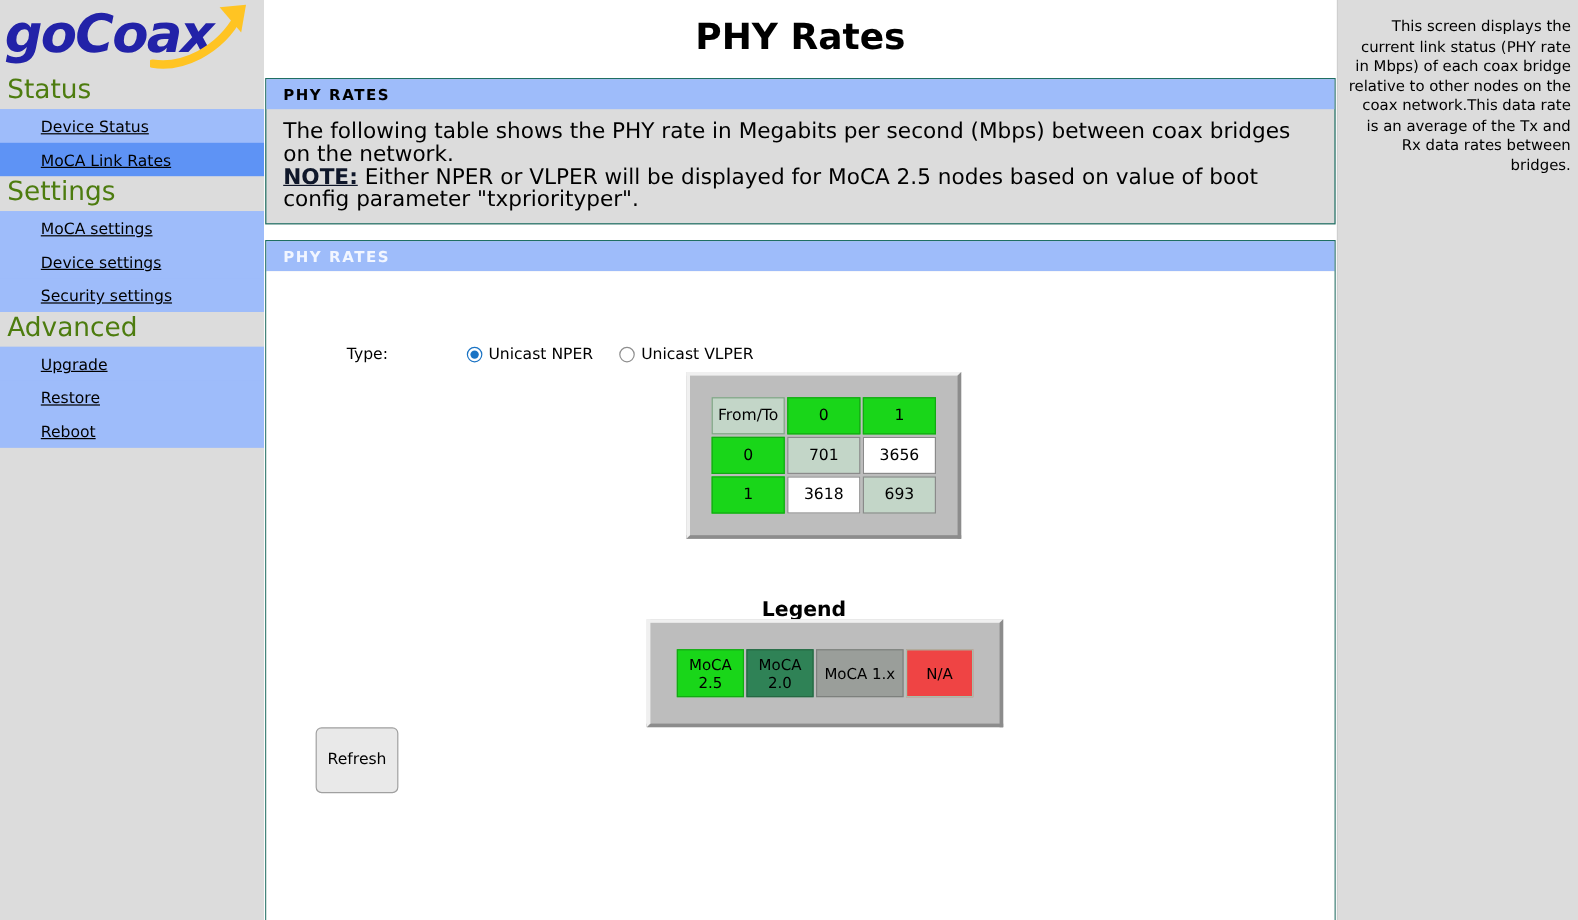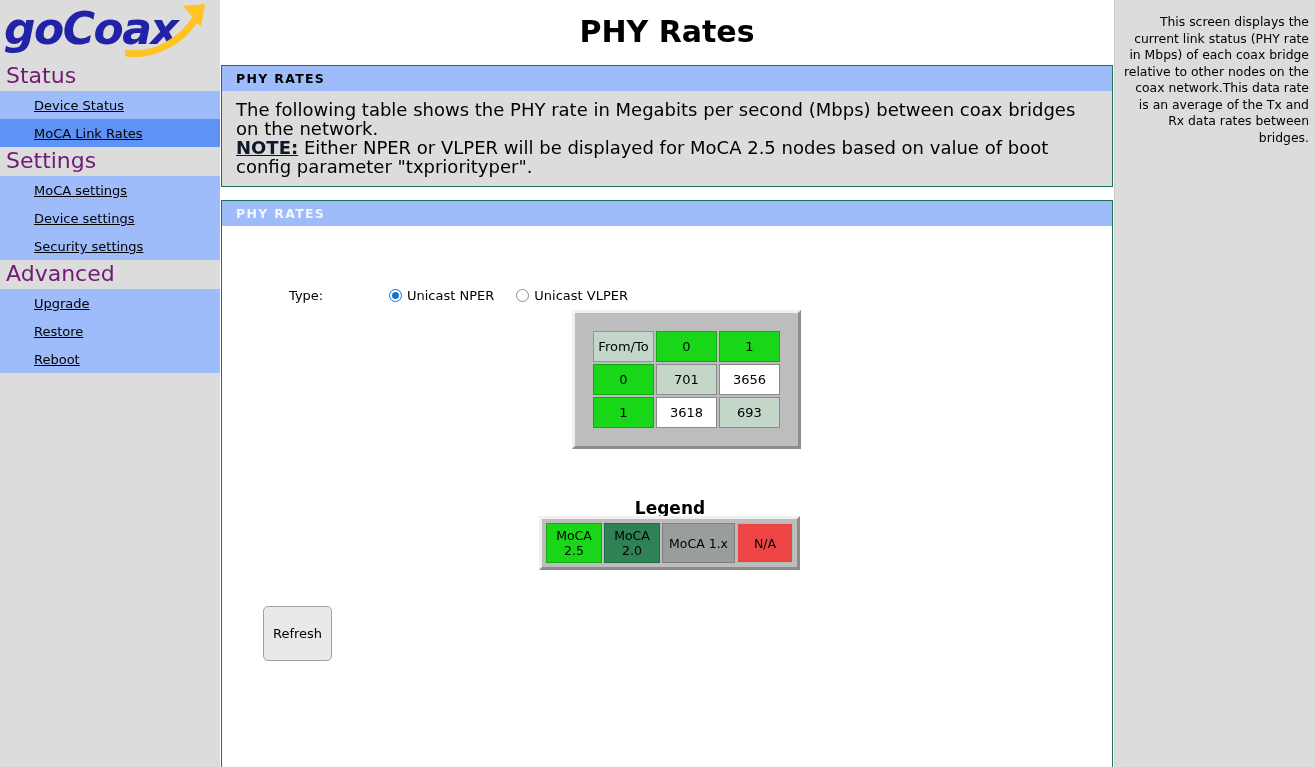--- a/index.html
+++ b/index.html
@@ -24,21 +24,21 @@
   #logo .logo-text {
     font-family: "DejaVu Sans", "Liberation Sans", sans-serif;
     font-style: italic; font-weight: 800;
     font-size: 44px; letter-spacing: -1.5px;
     color: #2222a8; line-height: 54px;
     display: inline-block;
   }
   #logo svg { position: absolute; left: 125px; top: 3px; }
 
   .nav-group-title {
-    font-size: 22px; color: #701a75; font-weight: 400;
+    font-size: 22px; color: #4d7c0f; font-weight: 400;
     padding: 1px 0 2px 6px; background: #dcdcdc; line-height: 26px;
   }
   .nav-list { background: #9ebcfa; }
   .nav-item {
     height: 28px; line-height: 28px;
     padding-left: 34px; background: #9ebcfa;
   }
   .nav-item.active { background: #5e93f5; }
   .nav-item a {
     font-size: 13px; color: #000; text-decoration: underline;
@@ -110,21 +110,21 @@
   table.rates td.self { background: #c3d6c8; border-color: #8a8a8a; }
 
   
   #legend-title {
     position: absolute; left: 350px; top: 272px; width: 196px;
     text-align: center; font-size: 17px; font-weight: bold; color: #000;
   }
   #legend-wrap {
     position: absolute; left: 317px; top: 290px;
     border: 3px solid; border-color: #f0f0f0 #8c8c8c #8c8c8c #f0f0f0;
-    background: #bdbdbd; padding: 2px;
+    background: #bdbdbd; padding: 20px;
   }
   table.legend { border-collapse: separate; border-spacing: 2px; }
   table.legend td {
     height: 40px; text-align: center; vertical-align: middle;
     font-size: 12.5px; color: #000; line-height: 15px;
     border: 1px solid #9a9a9a; padding: 0 6px; white-space: pre-line;
   }
   table.legend td.m25 { background: #19d619; border-color: #13a913; min-width: 56px; }
   table.legend td.m20 { background: #2f8256; border-color: #256842; min-width: 56px; color: #000; }
   table.legend td.m1x { background: #9a9e9a; border-color: #7d807d; min-width: 56px; }

